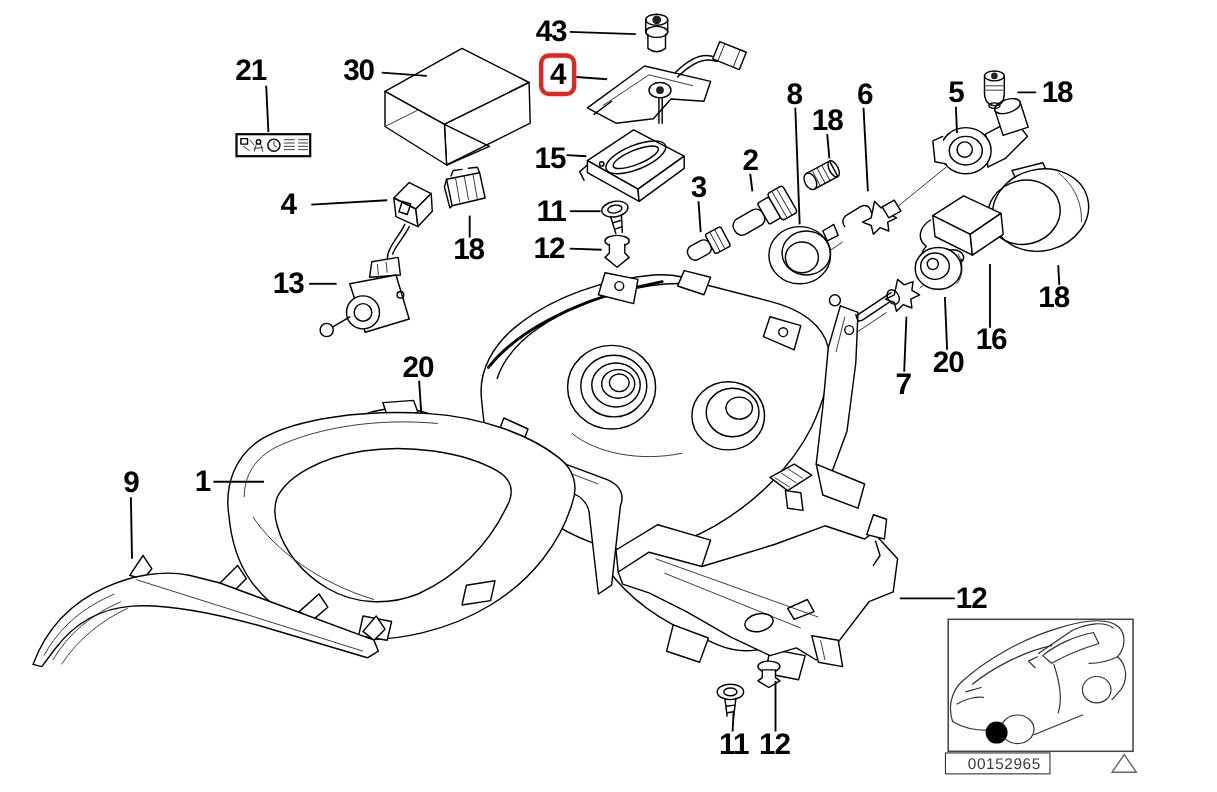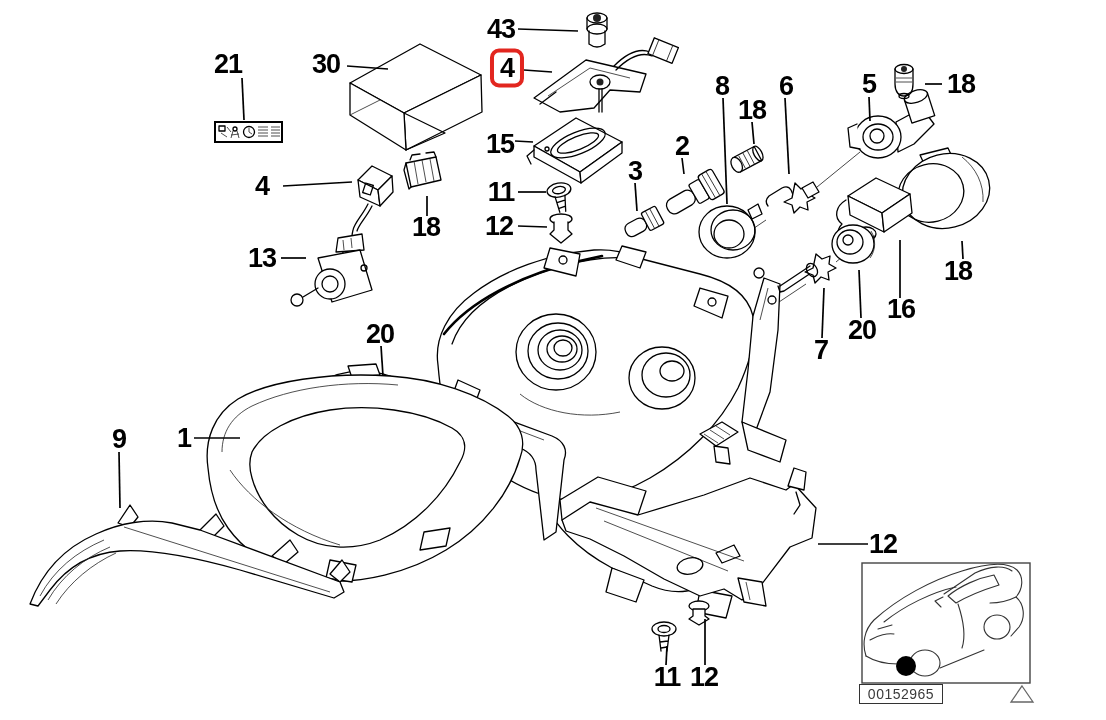--- a/index.html
+++ b/index.html
@@ -6,21 +6,21 @@
   html,body{margin:0;padding:0;background:#fff;}
   .stage{position:relative;width:1106px;height:720px;background:#ffffff;overflow:hidden;
          font-family:"Liberation Sans",sans-serif;}
   svg{position:absolute;left:0;top:0;}
   .part-label{position:absolute;transform:translate(-50%,-50%);
        font:bold 27px/1 "Liberation Sans",sans-serif;color:#000;letter-spacing:-1px;
        white-space:nowrap;cursor:pointer;z-index:5;}
   .part-label.hl{border:4px solid #e2261f;border-radius:9px;padding:2px 6px;background:#fff;}
   .image-code-box{position:absolute;left:859px;top:684px;width:82px;height:18px;
        border:1px solid #333;font:400 14px/18px "Liberation Sans",sans-serif;color:#3a3a3a;
-       text-align:center;letter-spacing:.5px;z-index:5;}
+       text-align:center;letter-spacing:.5px;z-index:5;padding-left:12px;}
   .ln{stroke:#000;stroke-width:1.7;}
   .d{stroke:#000;stroke-width:1.3;fill:#fff;stroke-linejoin:round;stroke-linecap:round;}
   .dn{stroke:#000;stroke-width:1.3;fill:none;stroke-linejoin:round;stroke-linecap:round;}
   .thin{stroke:#222;stroke-width:.8;fill:none;}
   .axis{stroke:#333;stroke-width:.9;}
 </style>
 </head>
 <body>
 
 <div class="stage">

